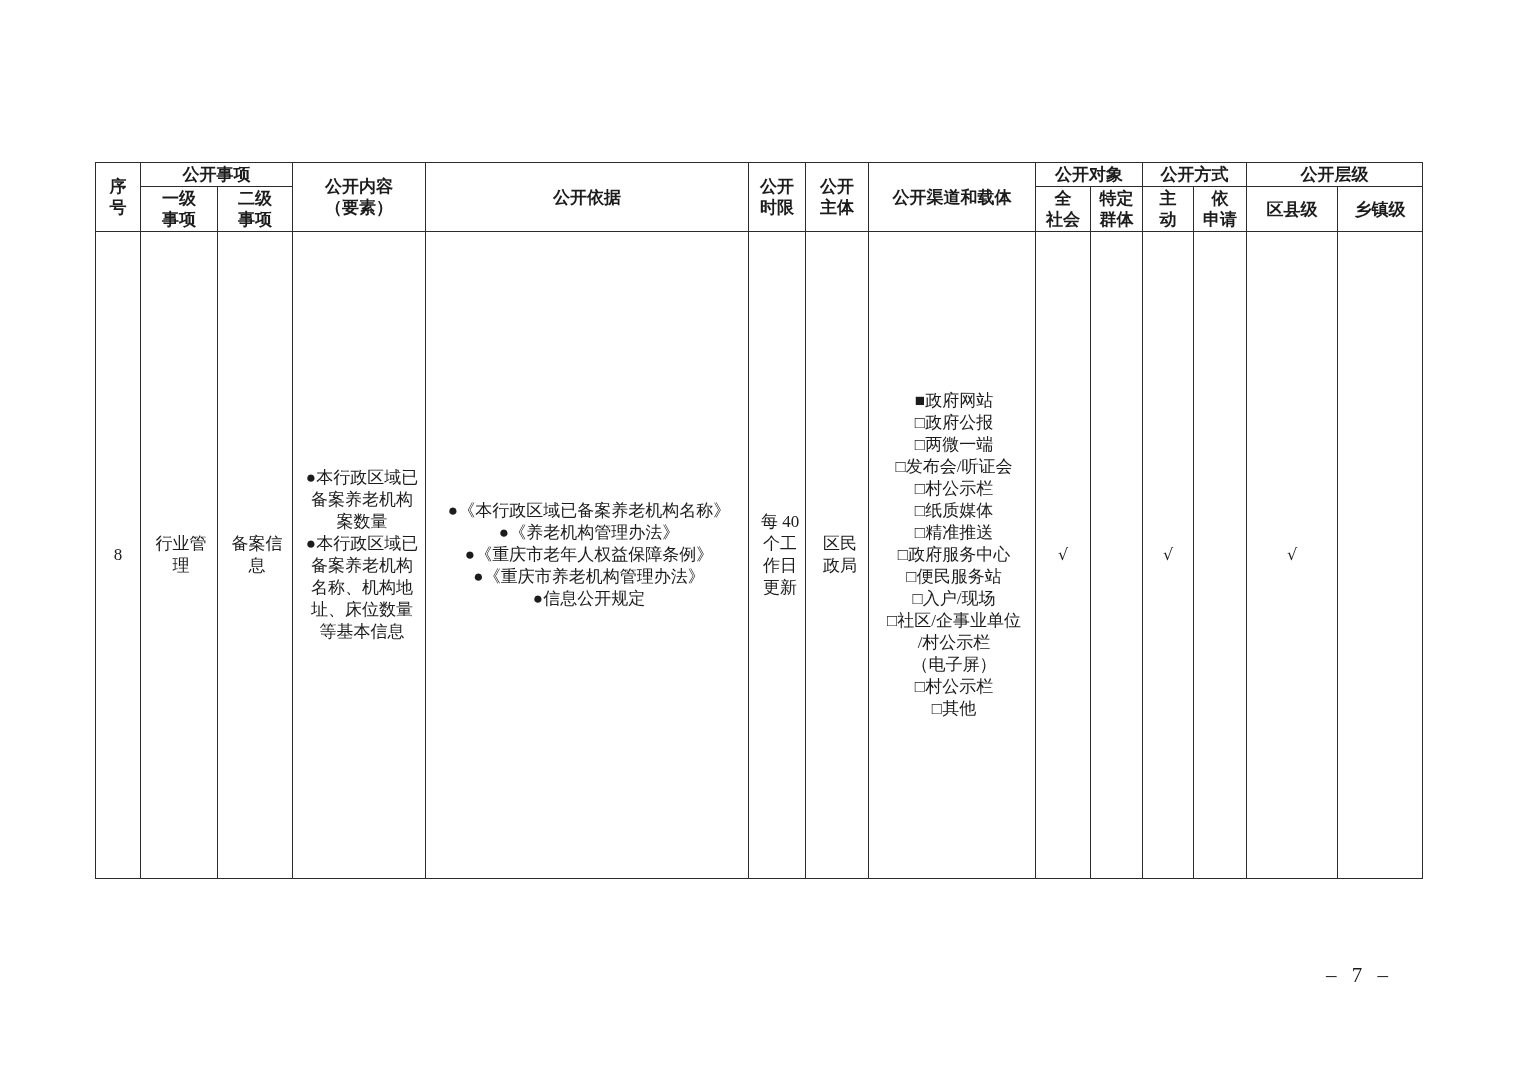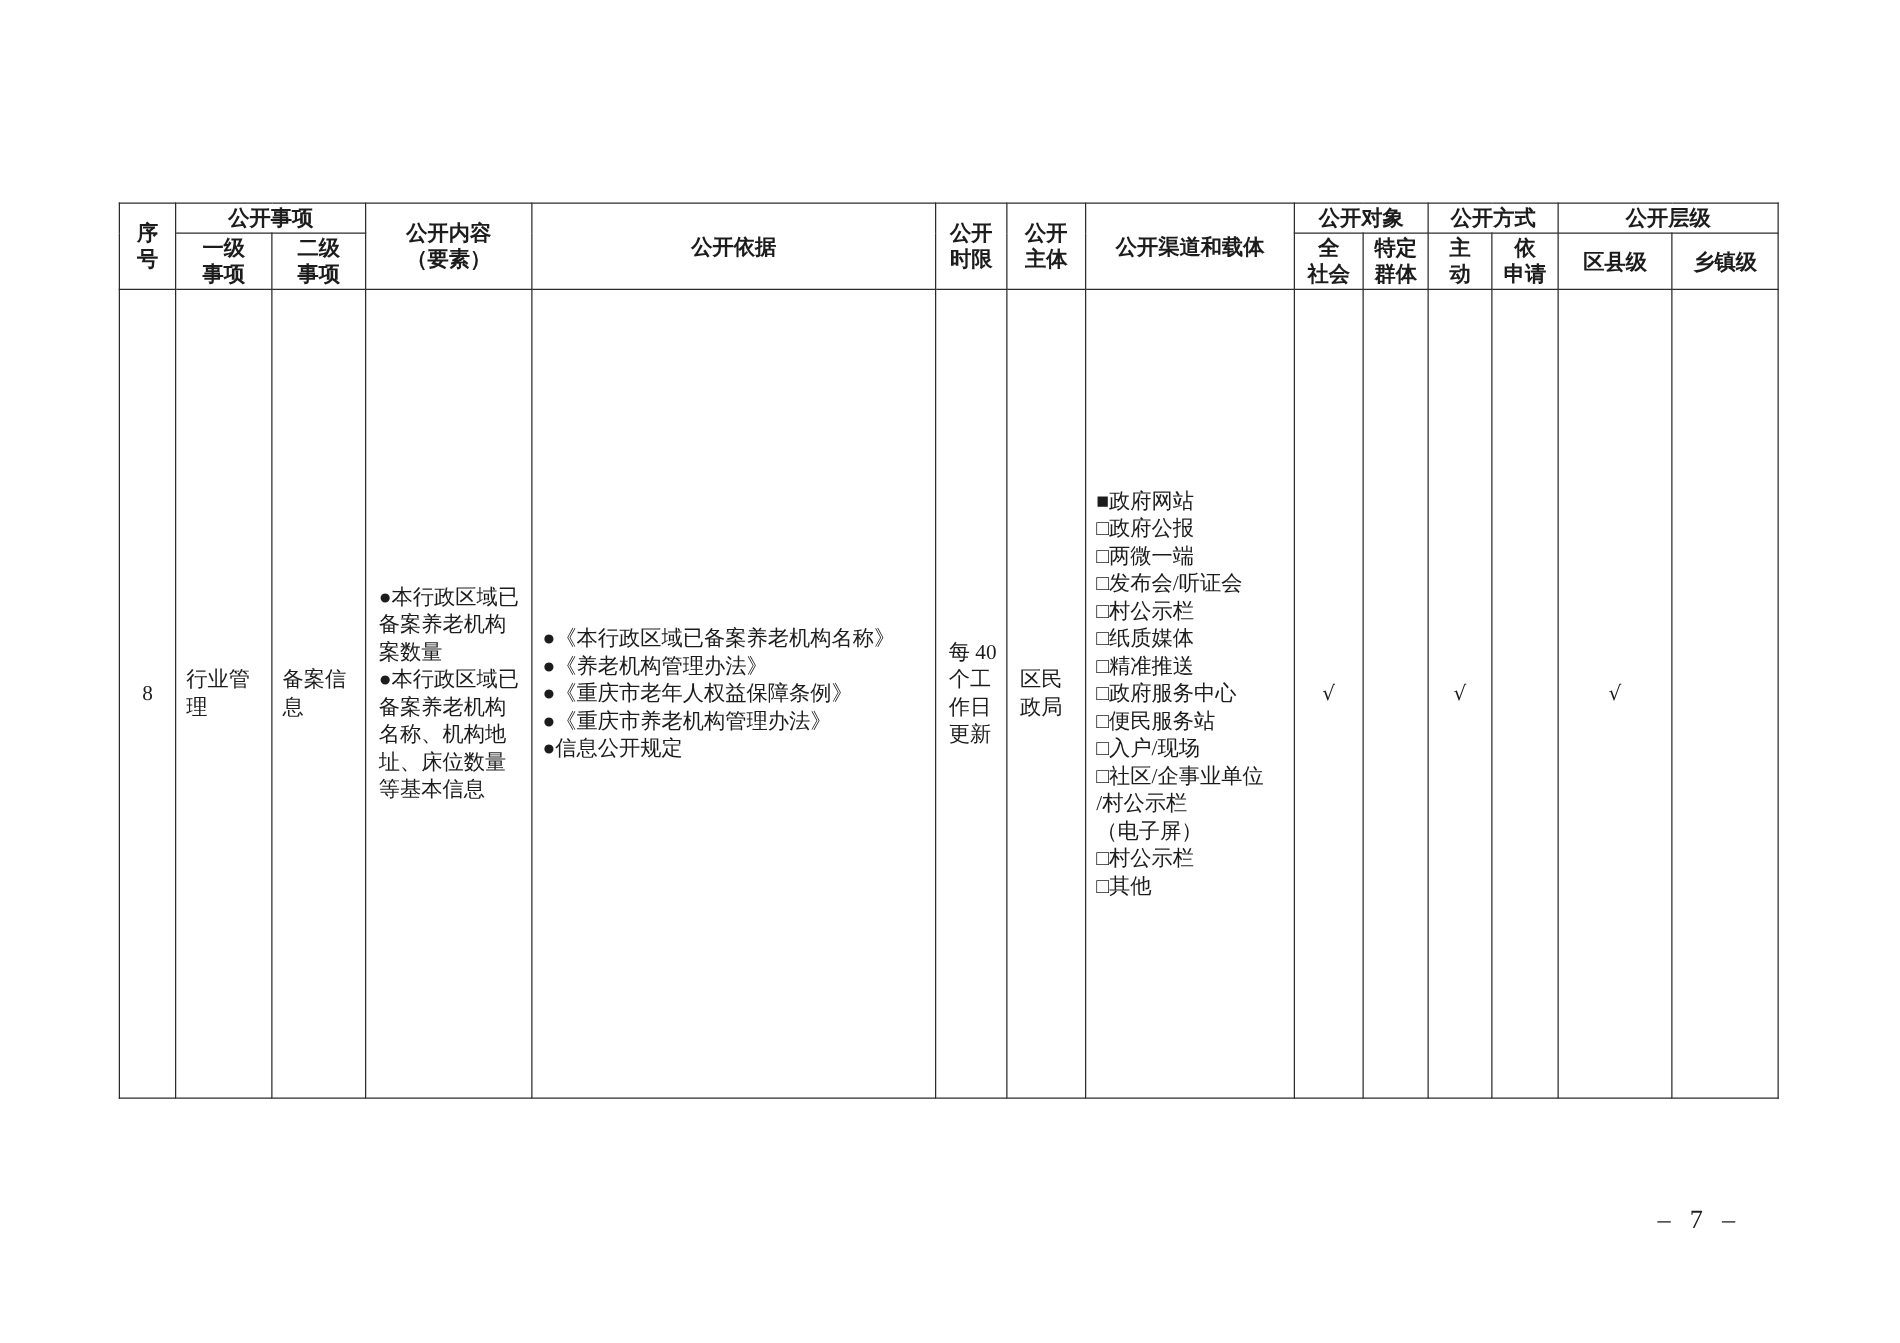--- a/index.html
+++ b/index.html
@@ -38,21 +38,21 @@
   }
   tr.hrow1 { height: 21px; }
   tr.hrow2 { height: 45px; }
   tbody tr.body-row { height: 647px; }
   .disclosure td {
     font-size: 17px;
     line-height: 22px;
     vertical-align: middle;
   }
   td.c-center { text-align: center; }
-  td.c-left { text-align: left; padding: 2px 4px 2px 8px; }
+  td.c-left { text-align: center; padding: 2px 4px 2px 8px; }
   td.pad10 { padding-left: 10px; font-family: Liberation Serif, serif; }
   .preline { white-space: pre-line; }
   .basis-item { white-space: nowrap; }
   .channel-item { white-space: normal; }
   .channel-label { white-space: pre-line; }
   td.check-cell {
     text-align: center;
     font-size: 16px;
     font-family: "DejaVu Sans", sans-serif;
   }

